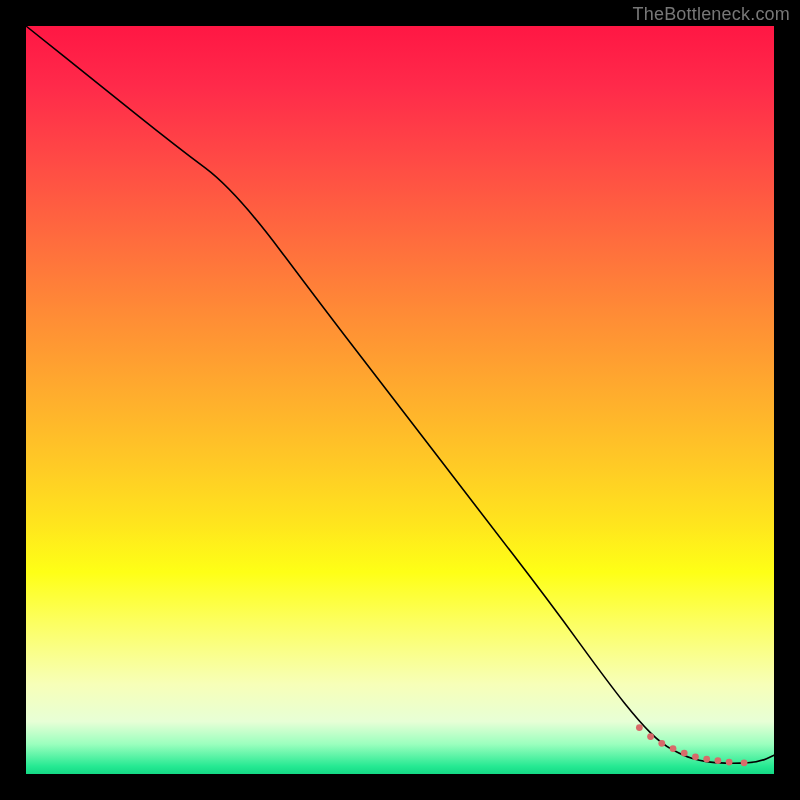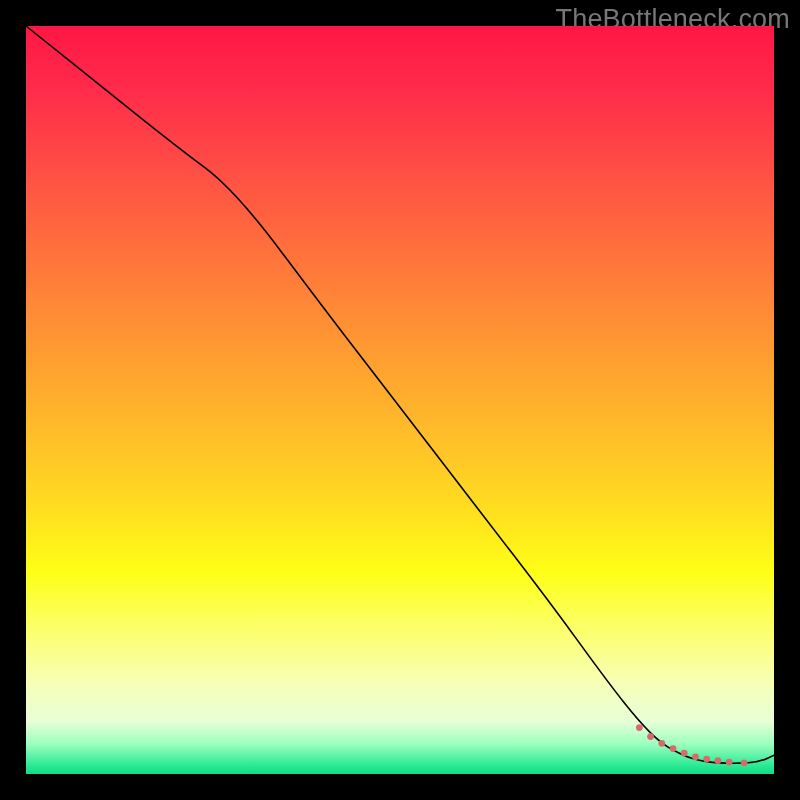--- a/index.html
+++ b/index.html
@@ -41,21 +41,21 @@
       #9bffbe 96%,
       #25e992 99%,
       #14d985 100%
     );
   }
   .watermark {
     position: absolute;
     top: 4px;
     right: 10px;
     color: #777;
-    font-size: 27px;
+    font-size: 18px;
     font-weight: 500;
     letter-spacing: 0.2px;
     user-select: none;
     text-align: right;
   }
   svg.overlay {
     position: absolute;
     left: 26px;
     top: 26px;
     width: 748px;

